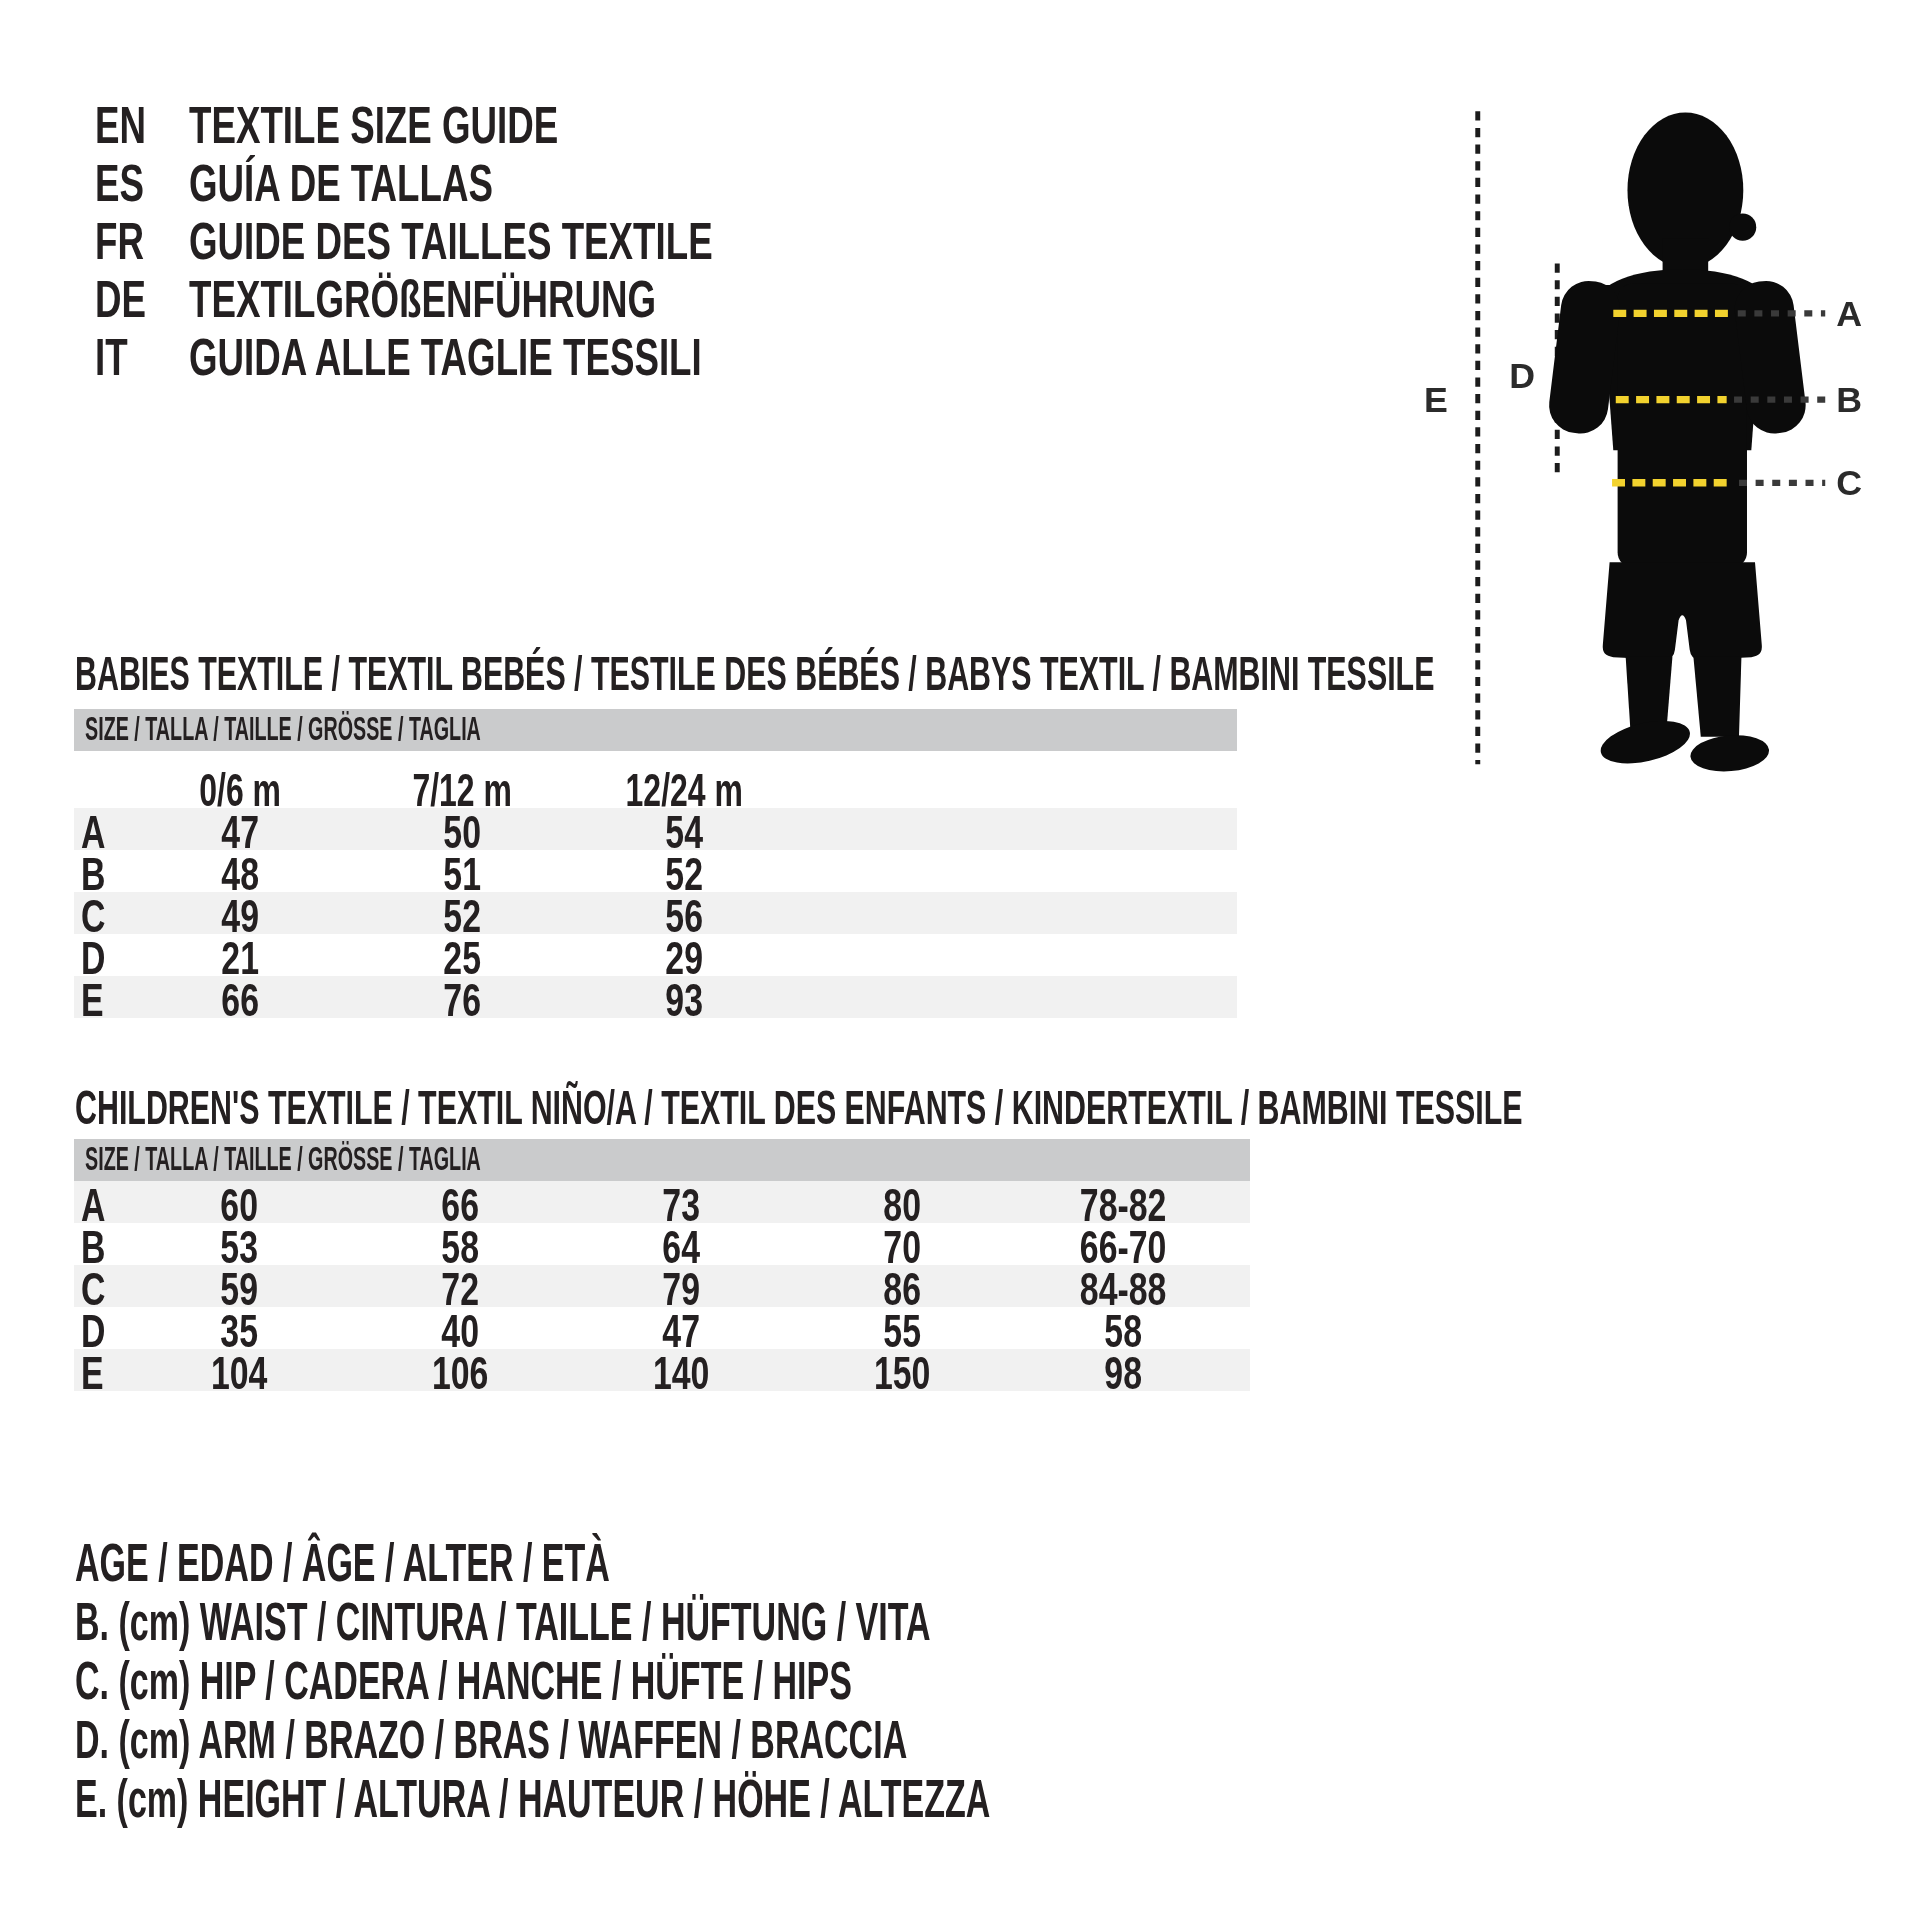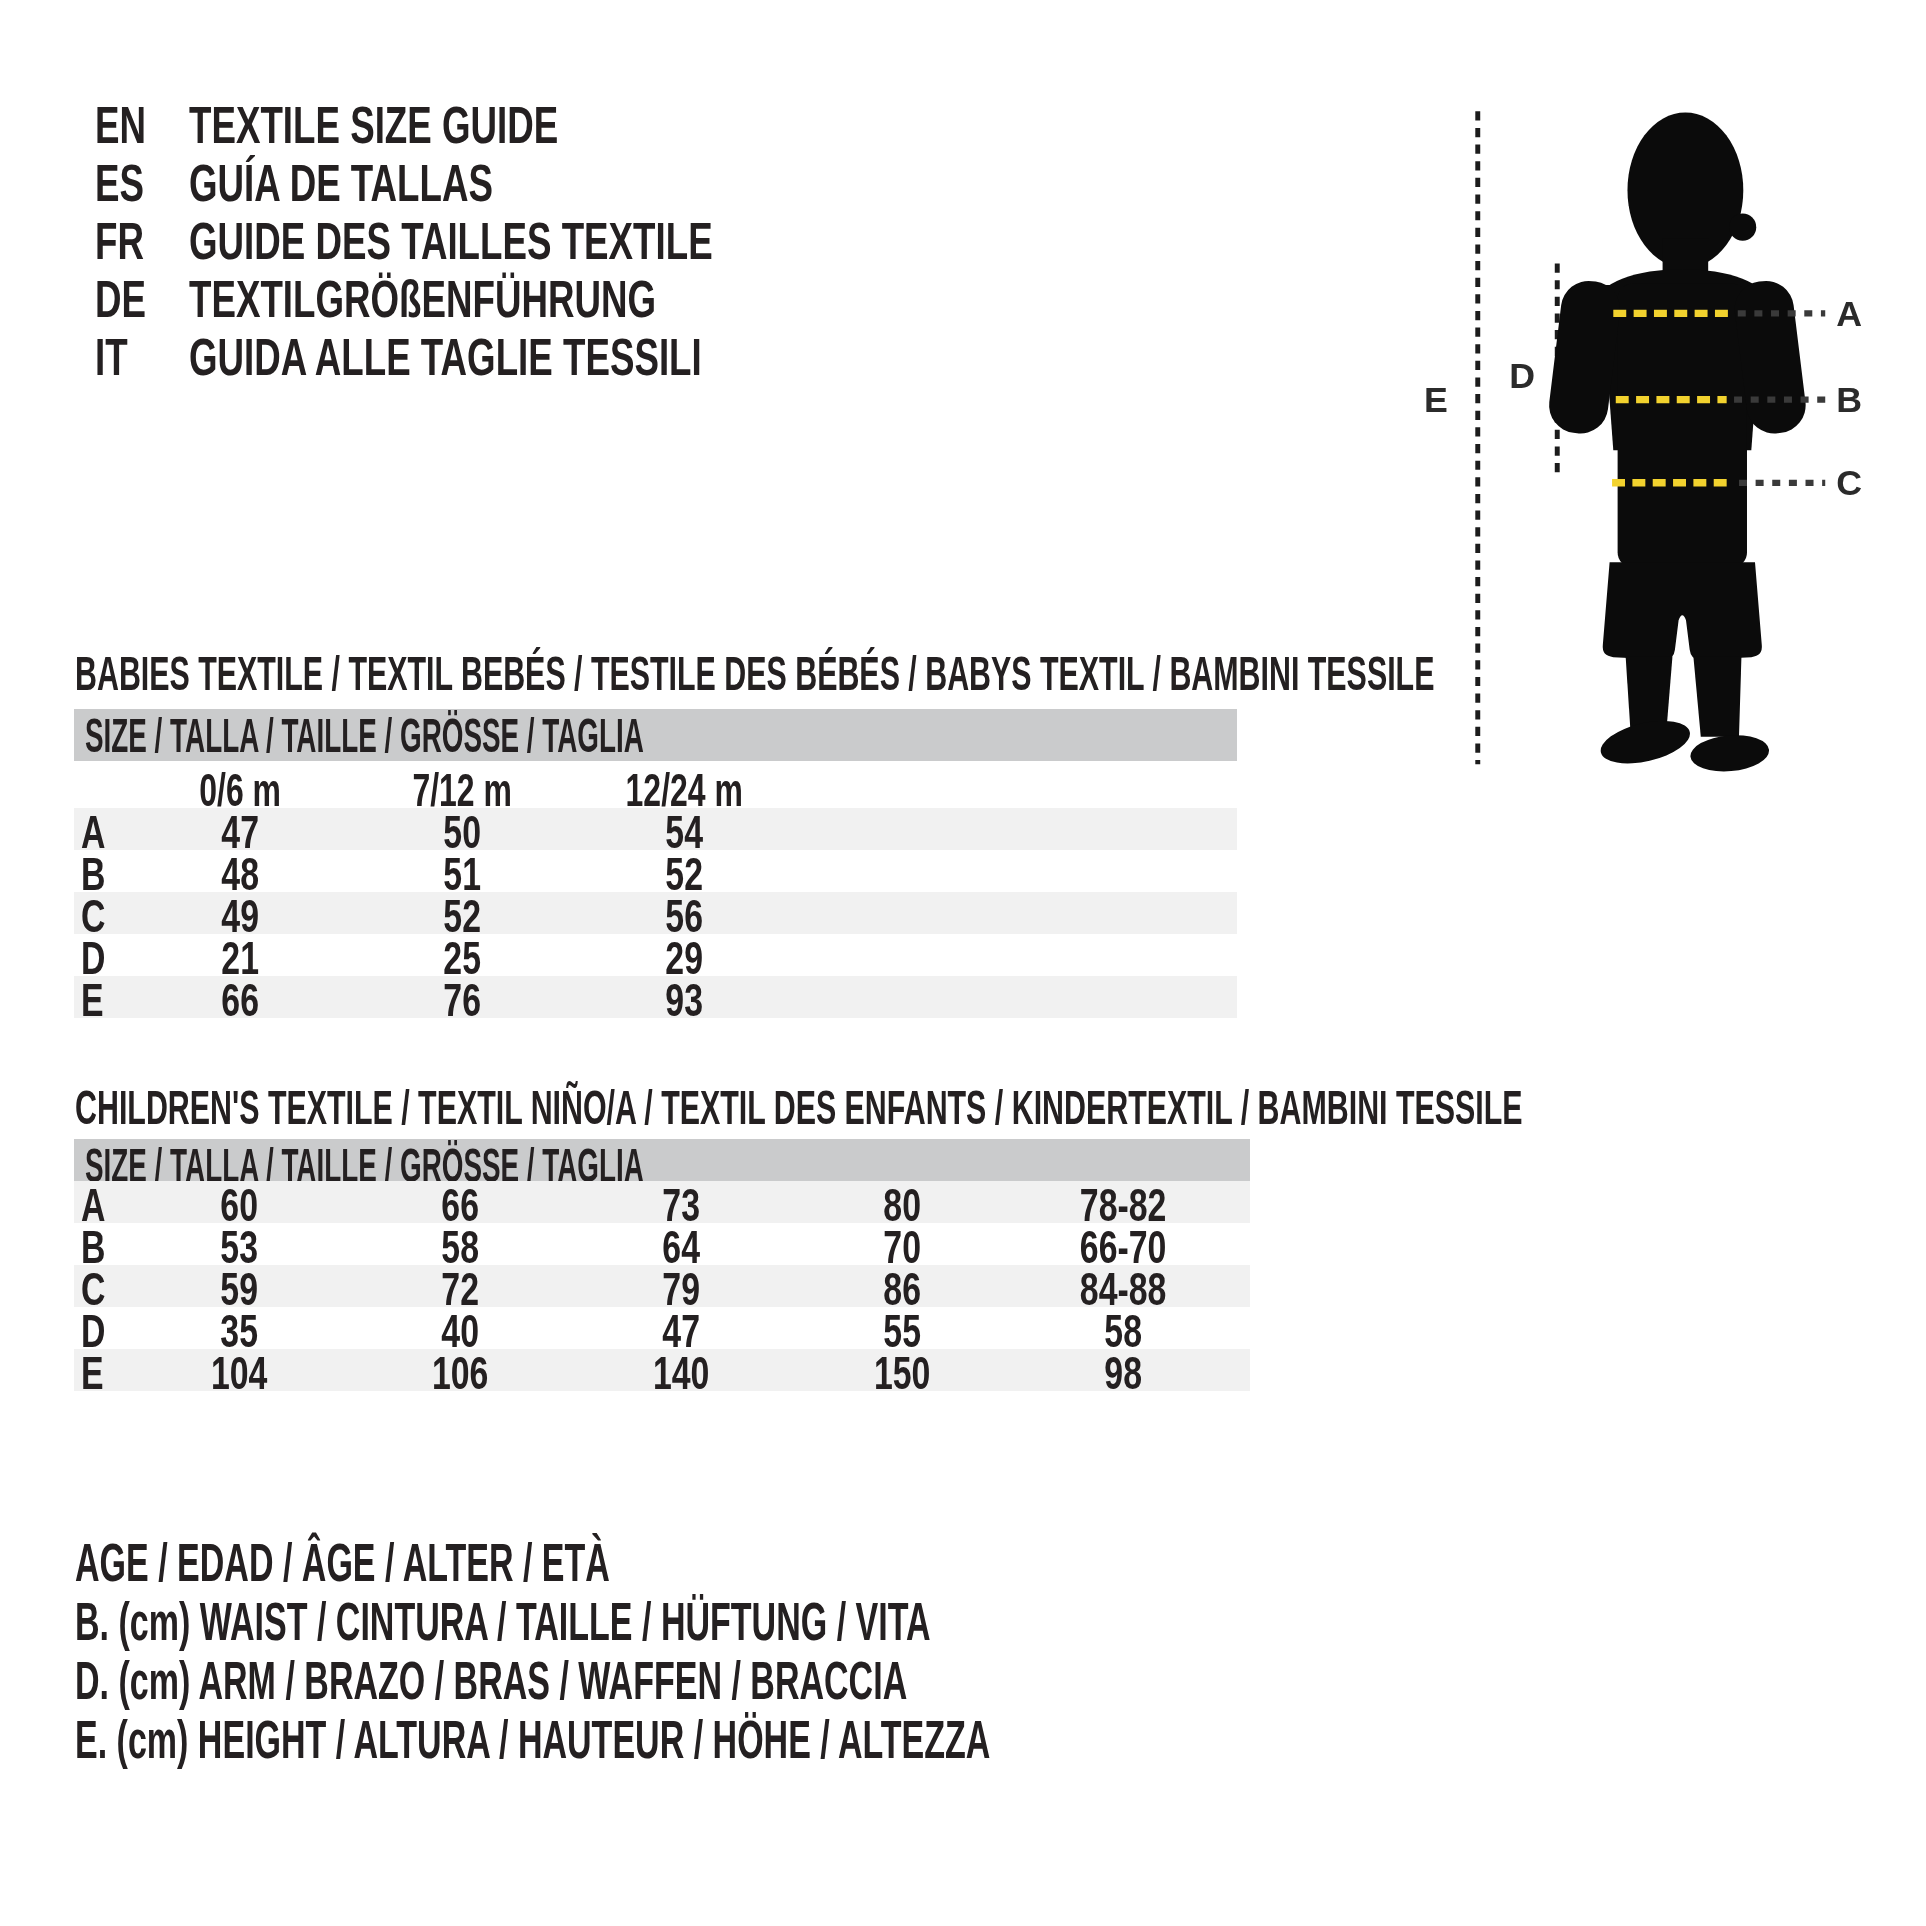--- a/index.html
+++ b/index.html
@@ -13,22 +13,22 @@
 
   
   .langs{position:absolute;left:79px;top:96px;margin-left:16px;}
   .lang-row{display:grid;grid-template-columns:94px 1fr;height:58px;align-items:center;
     font-size:51px;font-weight:bold;line-height:1;}
 
   
   .sec-title{position:absolute;left:75px;font-size:49px;font-weight:bold;line-height:49px;}
 
   
-  .size-bar{position:absolute;left:74px;height:52px;background:#cacbcc;display:flex;align-items:center;
-    padding-left:11px;box-sizing:border-box;font-size:48px;font-weight:bold;}
+  .size-bar{position:absolute;left:74px;height:42px;background:#cacbcc;display:flex;align-items:flex-start;
+    padding-left:11px;box-sizing:border-box;font-size:34px;font-weight:bold;}
 
   
   .size-table{position:absolute;left:74px;}
   .t-row{display:grid;height:42px;align-items:center;font-size:47px;font-weight:bold;line-height:1;}
   .babies .t-row{grid-template-columns:55px 222px 222px 222px;width:1163px;}
   .children .t-row{grid-template-columns:55px 221px 221px 221px 221px 221px;width:1176px;}
   .t-row.odd{background:#f1f1f1;}
   .t-label{padding-left:7.4px;text-align:left;}
   .t-val{text-align:center;}
   .t-colhead{font-size:47px;margin-top:16px;}
@@ -205,20 +205,23 @@
   </div>
 
   <div class="legend">
     <div class="legend-line">
         <span class="cx" style="--sx:.63">AGE / EDAD / ÂGE / ALTER / ETÀ</span>
       </div>
     <div class="legend-line">
         <span class="cx" style="--sx:.63">B. (cm) WAIST / CINTURA / TAILLE / HÜFTUNG / VITA</span>
       </div>
     <div class="legend-line">
+        <span class="cx" style="--sx:.63">C. (cm) HIP / CADERA / HANCHE / HÜFTE / HIPS</span>
+      </div>
+    <div class="legend-line">
         <span class="cx" style="--sx:.63">D. (cm) ARM / BRAZO / BRAS / WAFFEN / BRACCIA</span>
       </div>
     <div class="legend-line">
         <span class="cx" style="--sx:.63">E. (cm) HEIGHT / ALTURA / HAUTEUR / HÖHE / ALTEZZA</span>
       </div>
   </div>
 
 </div>
 
 

